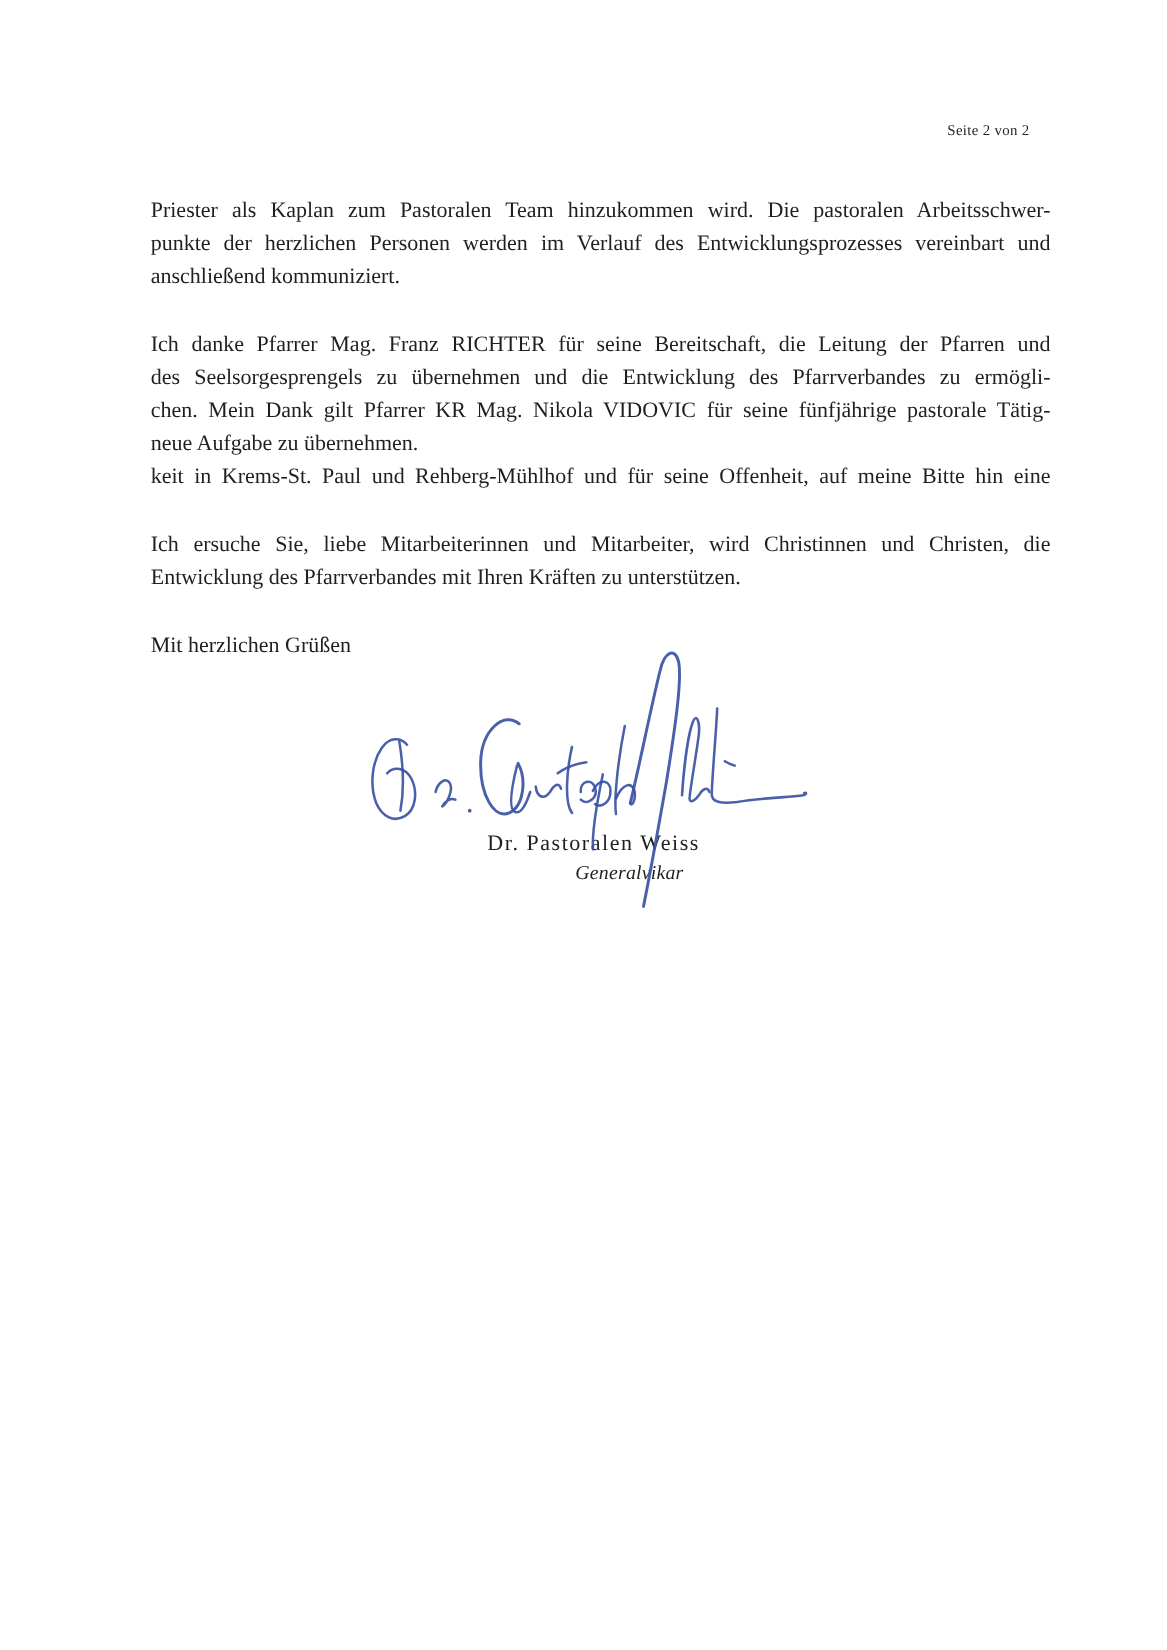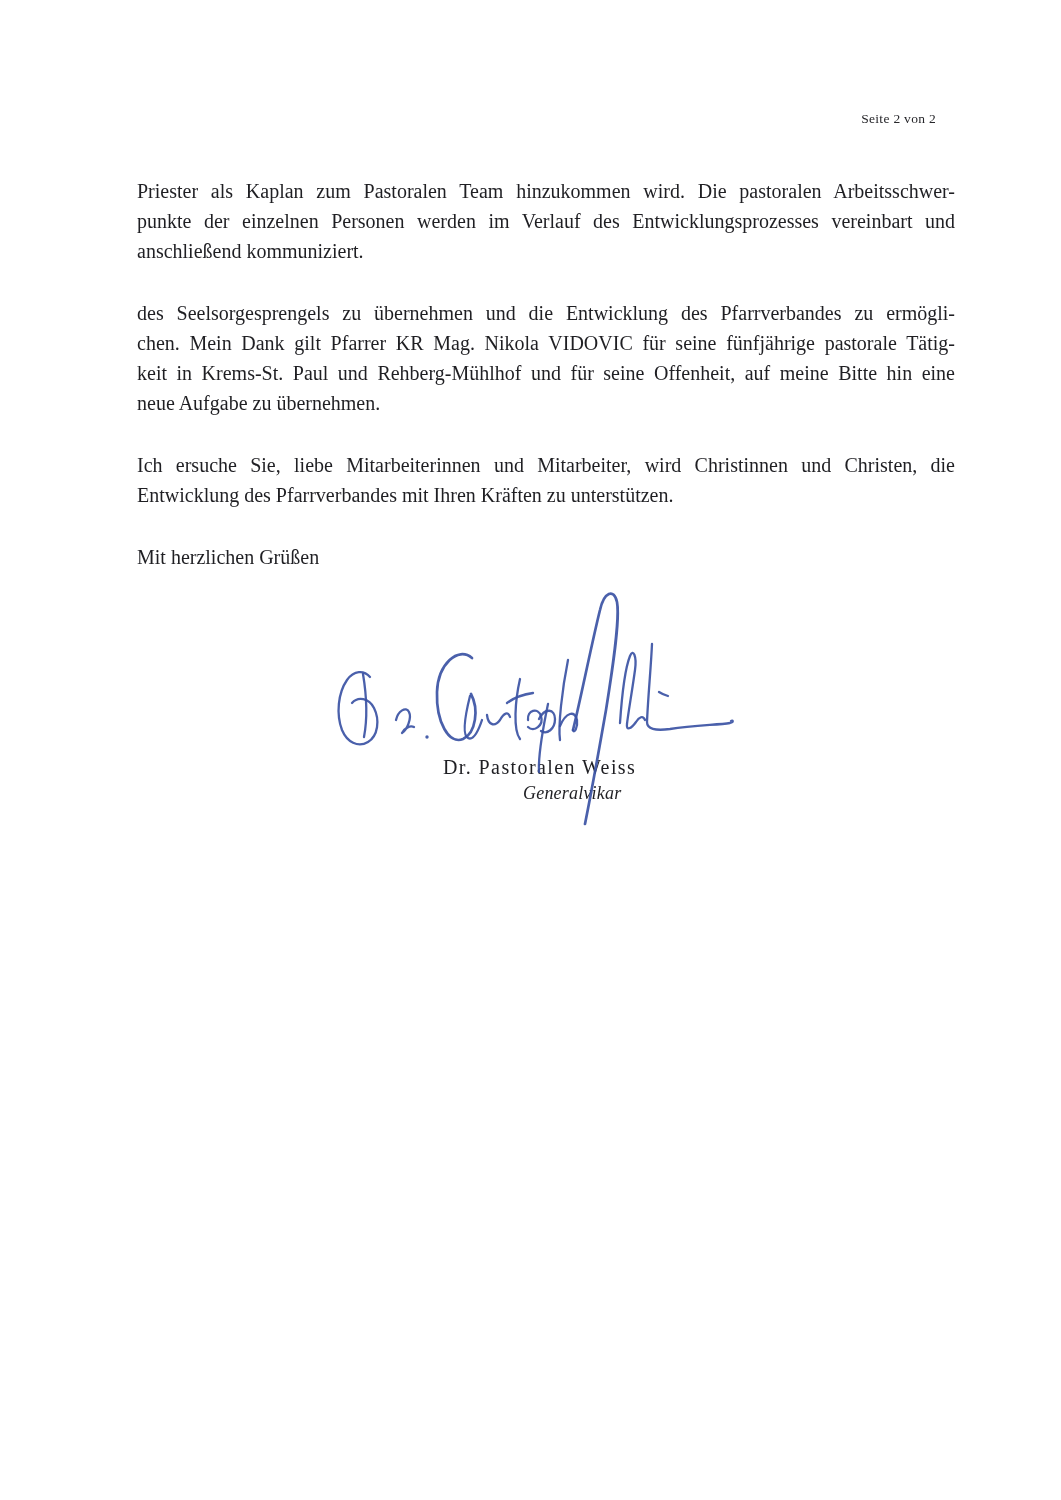--- a/index.html
+++ b/index.html
@@ -88,29 +88,30 @@
 <body>
 
 <div class="page">
 
   <div class="page-header">Seite 2 von 2</div>
 
   <div class="letter-body">
 
     <p class="para">
       <span class="line" style="display:block">Priester als Kaplan zum Pastoralen Team hinzukommen wird. Die pastoralen Arbeitsschwer-</span>
-      <span class="line" style="display:block">punkte der einzelnen Personen werden im Verlauf des Entwicklungsprozesses vereinbart und</span>
+      <span class="line" style="display:block">punkte der herzlichen Personen werden im Verlauf des Entwicklungsprozesses vereinbart und</span>
       <span class="line last" style="display:block">anschließend kommuniziert.</span>
     </p>
 
     <p class="para">
+      <span class="line" style="display:block">Ich danke Pfarrer Mag. Franz RICHTER für seine Bereitschaft, die Leitung der Pfarren und</span>
       <span class="line" style="display:block">des Seelsorgesprengels zu übernehmen und die Entwicklung des Pfarrverbandes zu ermögli-</span>
       <span class="line" style="display:block">chen. Mein Dank gilt Pfarrer KR Mag. Nikola VIDOVIC für seine fünfjährige pastorale Tätig-</span>
+      <span class="line last" style="display:block">neue Aufgabe zu übernehmen.</span>
       <span class="line" style="display:block">keit in Krems-St. Paul und Rehberg-Mühlhof und für seine Offenheit, auf meine Bitte hin eine</span>
-      <span class="line last" style="display:block">neue Aufgabe zu übernehmen.</span>
     </p>
 
     <p class="para">
       <span class="line" style="display:block">Ich ersuche Sie, liebe Mitarbeiterinnen und Mitarbeiter, wird Christinnen und Christen, die</span>
       <span class="line last" style="display:block">Entwicklung des Pfarrverbandes mit Ihren Kräften zu unterstützen.</span>
     </p>
 
     <div class="salutation">Mit herzlichen Grüßen</div>
   </div>
 

